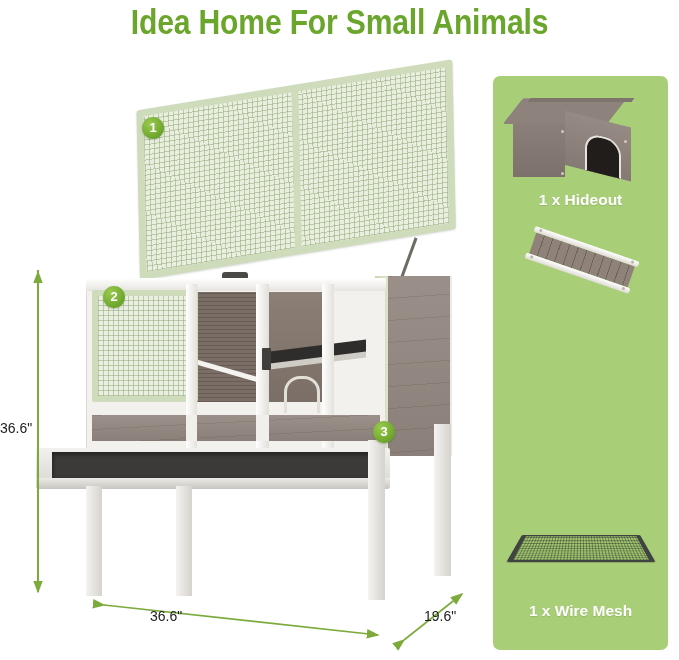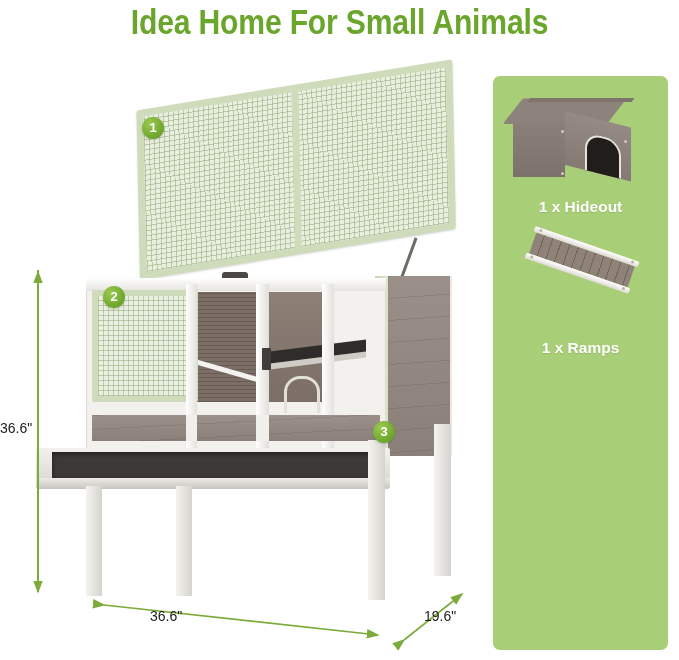--- a/index.html
+++ b/index.html
@@ -55,21 +55,21 @@
     width: 175px;
     height: 96px;
   }
   .acc-label {
     width: 175px;
     text-align: center;
     color: #ffffff;
     font-size: 15.5px;
     font-weight: bold;
     font-family: "Liberation Sans", sans-serif;
-    margin-top: 12px;
+    margin-top: 5px;
     text-shadow: 0 1px 1px rgba(90,120,50,0.25);
   }
 
   
   .hide-top {
     position: absolute;
     left: 20px; top: 8px;
     width: 104px; height: 26px;
     background: #8d837c;
     transform: skewX(-38deg);
@@ -474,19 +474,27 @@
         <div class="ramp-wrap">
           <div class="ramp-rail" style="top:0"></div>
           <div class="ramp-body"></div>
           <div class="ramp-rail" style="top:28px"></div>
           <div class="ramp-dot" style="left:5px;top:1px"></div>
           <div class="ramp-dot" style="left:102px;top:1px"></div>
           <div class="ramp-dot" style="left:5px;top:29px"></div>
           <div class="ramp-dot" style="left:102px;top:29px"></div>
         </div>
       </div>
-      <div class="acc-label">1 x Ramps</div>
     </div>
 
 
+    <div class="acc-cell" style="top:425px">
+      <div class="acc-art">
+        <div class="mesh-wrap">
+          <div class="mesh-frame"></div>
+          <div class="mesh-inner"></div>
+        </div>
+      </div>
+      <div class="acc-label">1 x Wire Mesh</div>
+    </div>
 
   </div>
 </div>
 
 </body></html>

